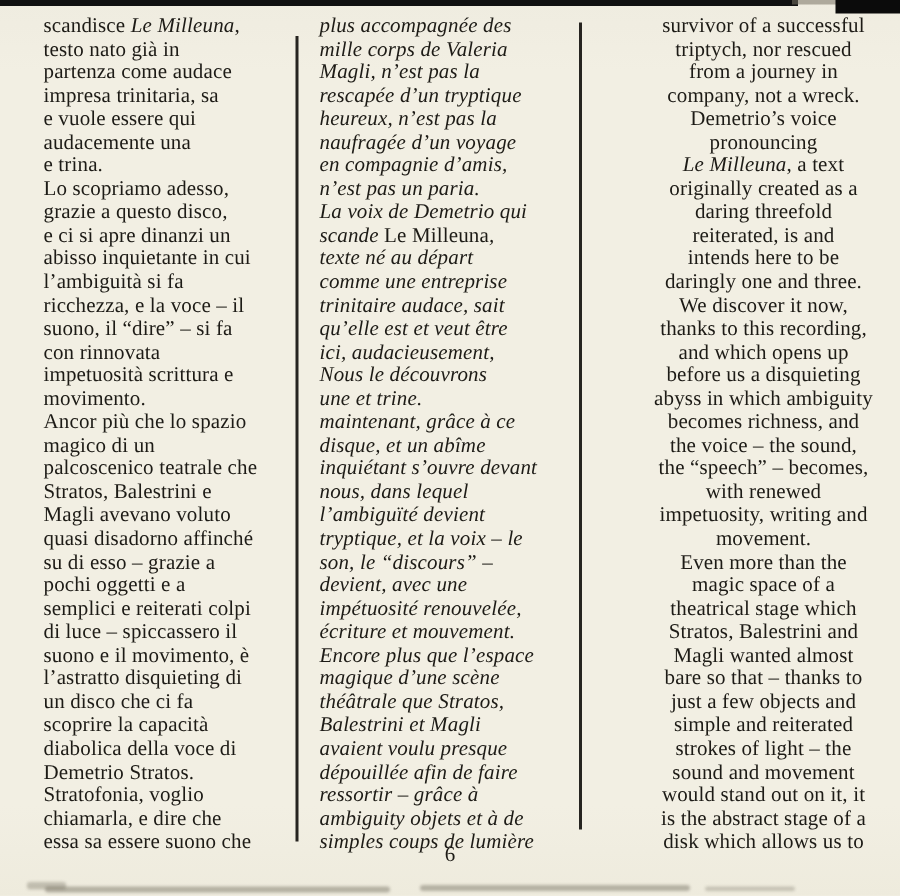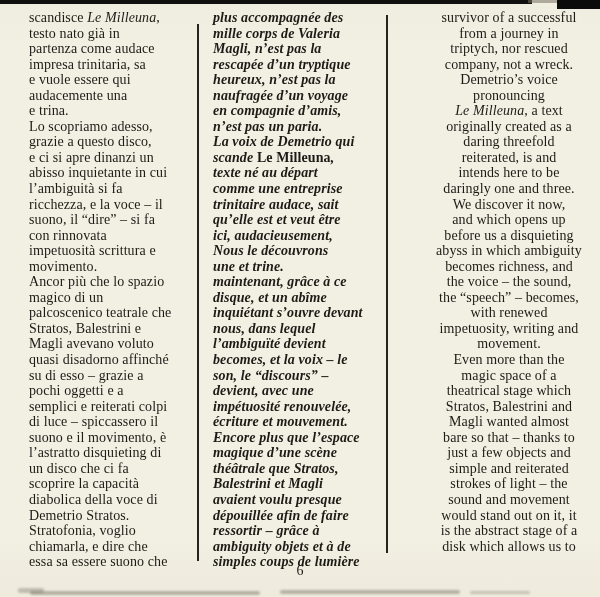--- a/index.html
+++ b/index.html
@@ -65,21 +65,21 @@
     color: #1d1b16;
     letter-spacing: 0.1px;
     white-space: nowrap;
   }
   .col .line { height: 15.55px; }
   .col-1 { left: 29px;  width: 162px; }
   .col-2 { left: 213px; width: 168px; }
   .col-3 { left: 424px; width: 170px; text-align: center; }
 
   .col.roman  { font-style: normal; }
-  .col.italic { font-style: italic; font-weight: bold; }
+  .col.italic { font-style: italic; }
   .col.roman  .flip { font-style: italic; }
   .col.italic .flip { font-style: normal; }
 
   .page-number {
     position: absolute;
     left: 0; right: 0;
     top: 563px;
     text-align: center;
     font-family: "Liberation Serif", "DejaVu Serif", serif;
     font-size: 14px;
@@ -152,52 +152,53 @@
       <div class="line"><span>trinitaire audace, sait</span></div>
       <div class="line"><span>qu’elle est et veut être</span></div>
       <div class="line"><span>ici, audacieusement,</span></div>
       <div class="line"><span>Nous le découvrons</span></div>
       <div class="line"><span>une et trine.</span></div>
       <div class="line"><span>maintenant, grâce à ce</span></div>
       <div class="line"><span>disque, et un abîme</span></div>
       <div class="line"><span>inquiétant s’ouvre devant</span></div>
       <div class="line"><span>nous, dans lequel</span></div>
       <div class="line"><span>l’ambiguïté devient</span></div>
-      <div class="line"><span>becomes, et la voix – le</span></div>
+      <div class="line"><span>tryptique, et la voix – le</span></div>
       <div class="line"><span>son, le “discours” –</span></div>
       <div class="line"><span>devient, avec une</span></div>
       <div class="line"><span>impétuosité renouvelée,</span></div>
       <div class="line"><span>écriture et mouvement.</span></div>
       <div class="line"><span>Encore plus que l’espace</span></div>
       <div class="line"><span>magique d’une scène</span></div>
       <div class="line"><span>théâtrale que Stratos,</span></div>
       <div class="line"><span>Balestrini et Magli</span></div>
       <div class="line"><span>avaient voulu presque</span></div>
       <div class="line"><span>dépouillée afin de faire</span></div>
       <div class="line"><span>ressortir – grâce à</span></div>
       <div class="line"><span>ambiguity objets et à de</span></div>
       <div class="line"><span>simples coups de lumière</span></div>
     </div>
 
   <div class="divider divider-2"></div>
 
   <div class="col col-3 roman">
       <div class="line"><span>survivor of a successful</span></div>
+      <div class="line"><span>triptych, nor rescued</span></div>
       <div class="line"><span>from a journey in</span></div>
-      <div class="line"><span>triptych, nor rescued</span></div>
       <div class="line"><span>company, not a wreck.</span></div>
       <div class="line"><span>Demetrio’s voice</span></div>
       <div class="line"><span>pronouncing</span></div>
       <div class="line"><span class="flip">Le Milleuna</span><span>, a text</span></div>
       <div class="line"><span>originally created as a</span></div>
       <div class="line"><span>daring threefold</span></div>
       <div class="line"><span>reiterated, is and</span></div>
       <div class="line"><span>intends here to be</span></div>
       <div class="line"><span>daringly one and three.</span></div>
       <div class="line"><span>We discover it now,</span></div>
+      <div class="line"><span>thanks to this recording,</span></div>
       <div class="line"><span>and which opens up</span></div>
       <div class="line"><span>before us a disquieting</span></div>
       <div class="line"><span>abyss in which ambiguity</span></div>
       <div class="line"><span>becomes richness, and</span></div>
       <div class="line"><span>the voice – the sound,</span></div>
       <div class="line"><span>the “speech” – becomes,</span></div>
       <div class="line"><span>with renewed</span></div>
       <div class="line"><span>impetuosity, writing and</span></div>
       <div class="line"><span>movement.</span></div>
       <div class="line"><span>Even more than the</span></div>

